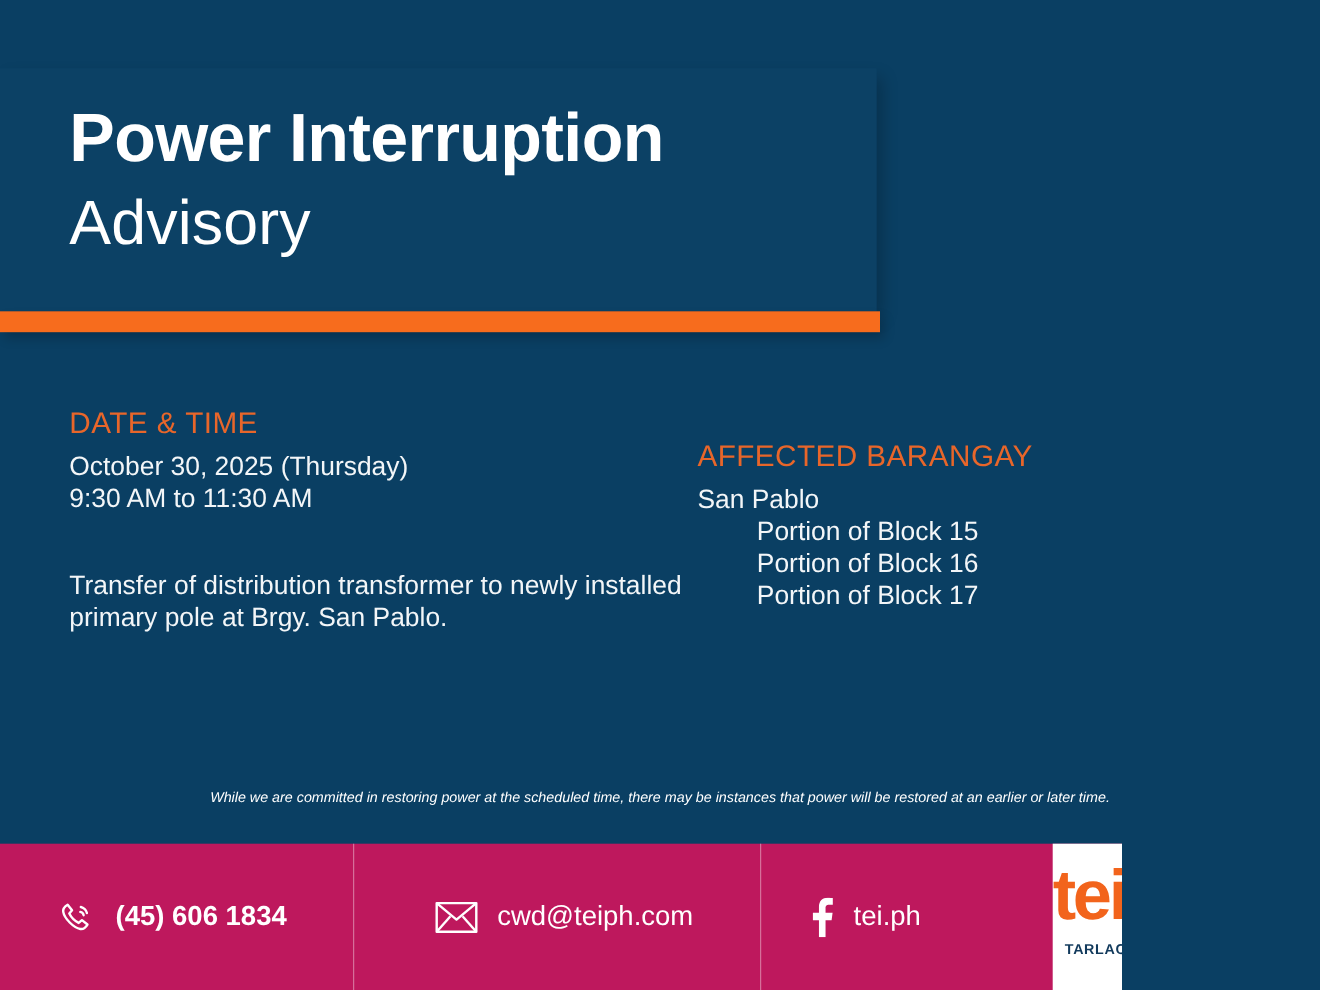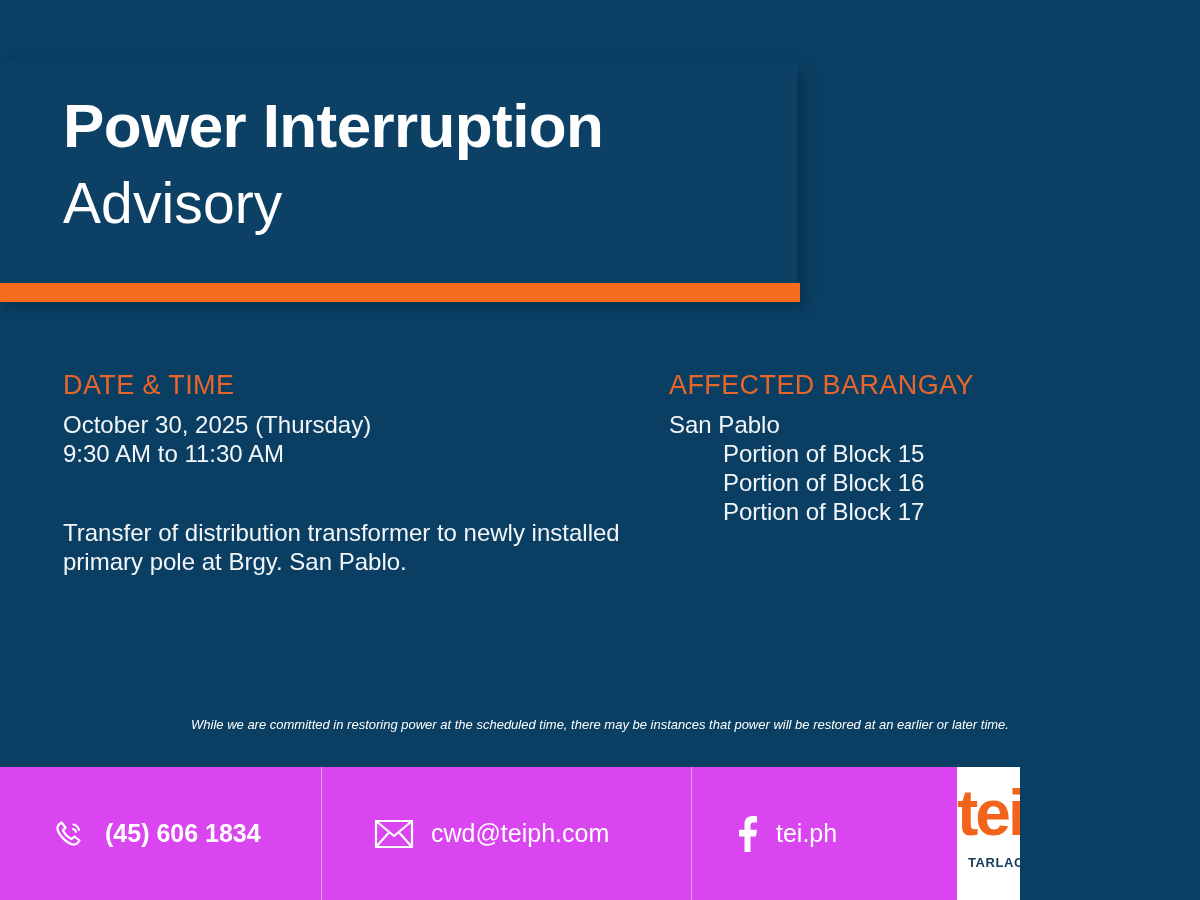--- a/index.html
+++ b/index.html
@@ -59,21 +59,21 @@
     background: #f76c1d;
     box-shadow: 4px 6px 10px rgba(0,0,0,0.18);
   }
 
   
   .col {
     position: absolute;
     top: 370px;
   }
   .col-left  { left: 63px;  width: 560px; }
-  .col-right { left: 669px; width: 500px; }
+  .col-right { left: 634px; width: 500px; margin-top: 30px; }
 
   .section-heading {
     font-size: 27px;
     font-weight: 400;
     letter-spacing: 0.4px;
     color: #e8662a;
     margin: 0 0 9px 0;
     line-height: 1.15;
   }
   .body-text {
@@ -108,32 +108,32 @@
     line-height: 25px;
   }
 
   
   .footer {
     position: absolute;
     left: 0;
     top: 767px;
     width: 1200px;
     height: 133px;
-    background: #d946ef;
+    background: #be185d;
   }
   .footer-cell {
     position: absolute;
     top: 0;
     height: 133px;
     display: flex;
     align-items: center;
     color: #ffffff;
   }
   .cell-phone { left: 0;     width: 321px; padding-left: 50px; box-sizing: border-box; }
-  .cell-mail  { left: 321px; width: 370px; padding-left: 53px; box-sizing: border-box; }
+  .cell-mail  { left: 321px; width: 370px; padding-left: 74px; box-sizing: border-box; }
   .cell-fb    { left: 691px; width: 266px; padding-left: 44px; box-sizing: border-box; }
 
   .footer-divider {
     position: absolute;
     top: 0;
     width: 1px;
     height: 133px;
     background: rgba(255,255,255,0.42);
   }
   .div-1 { left: 321px; }

